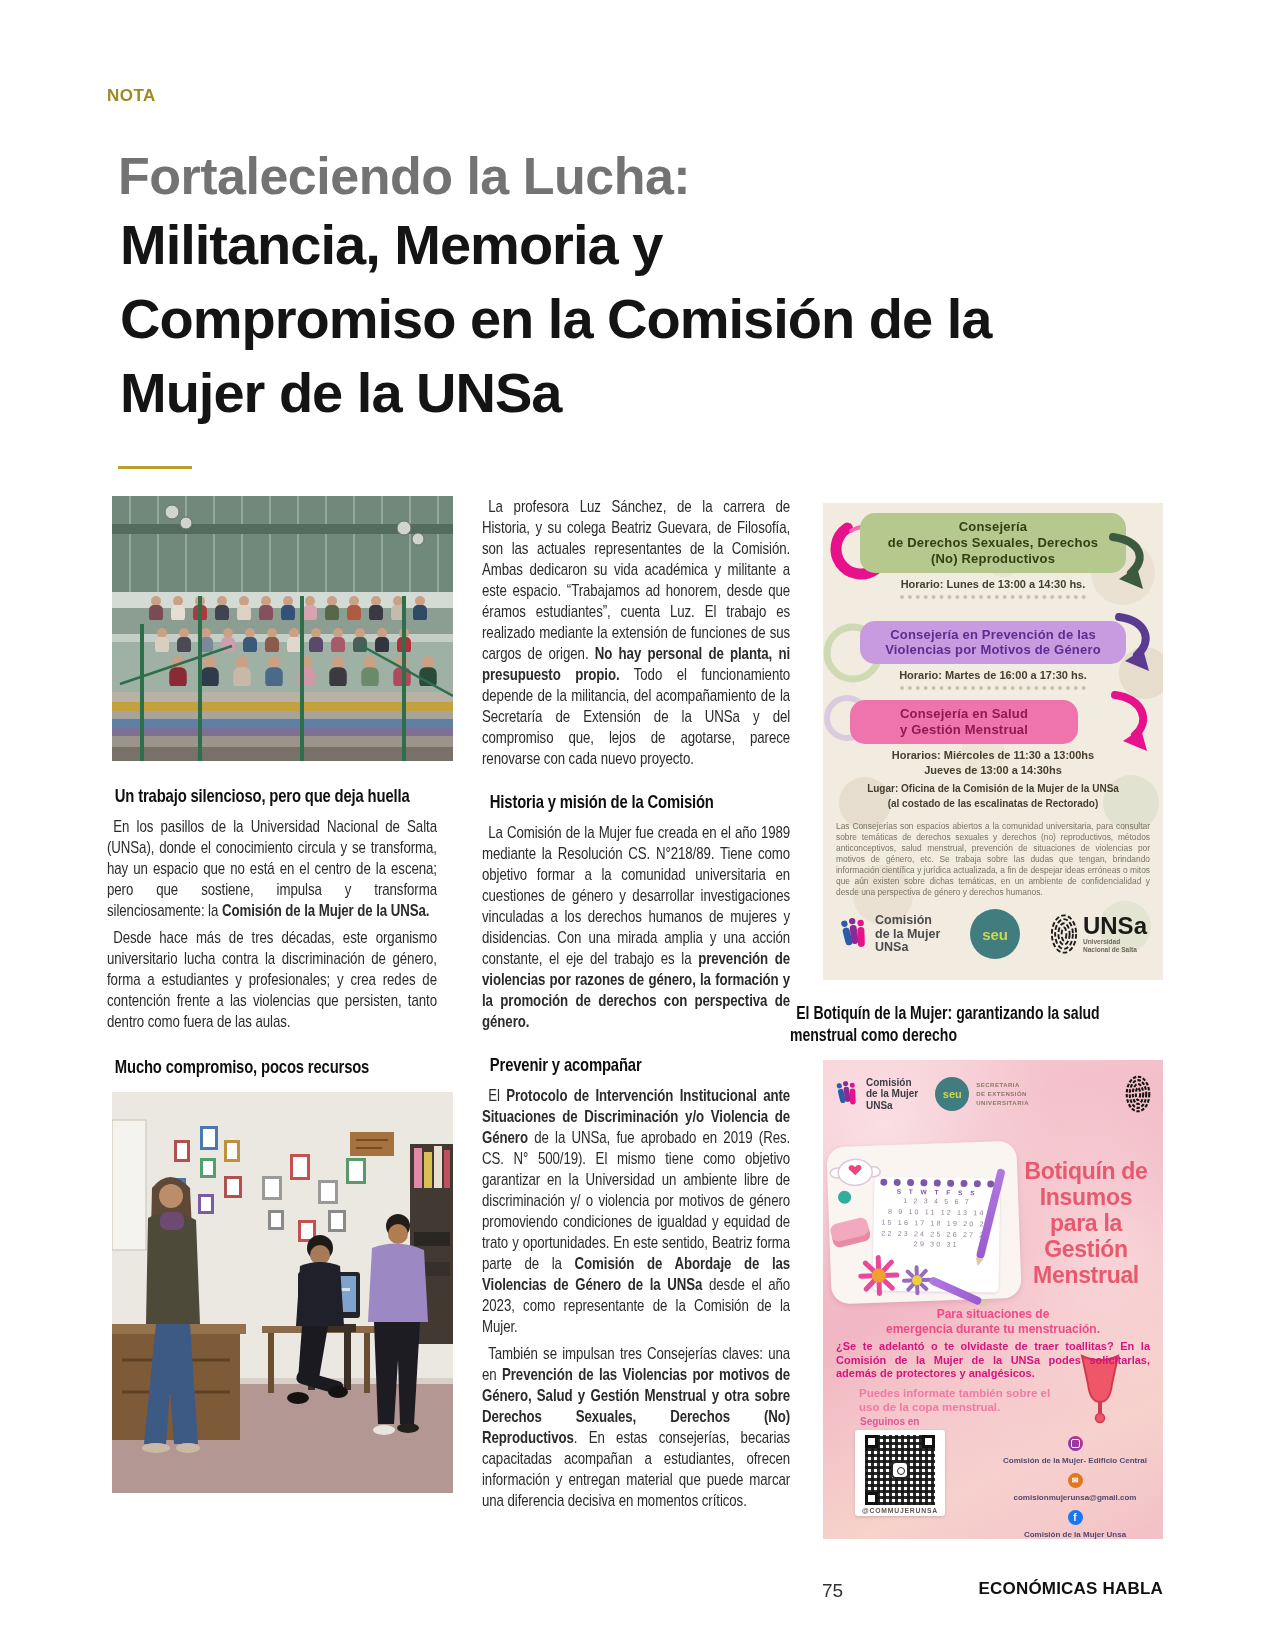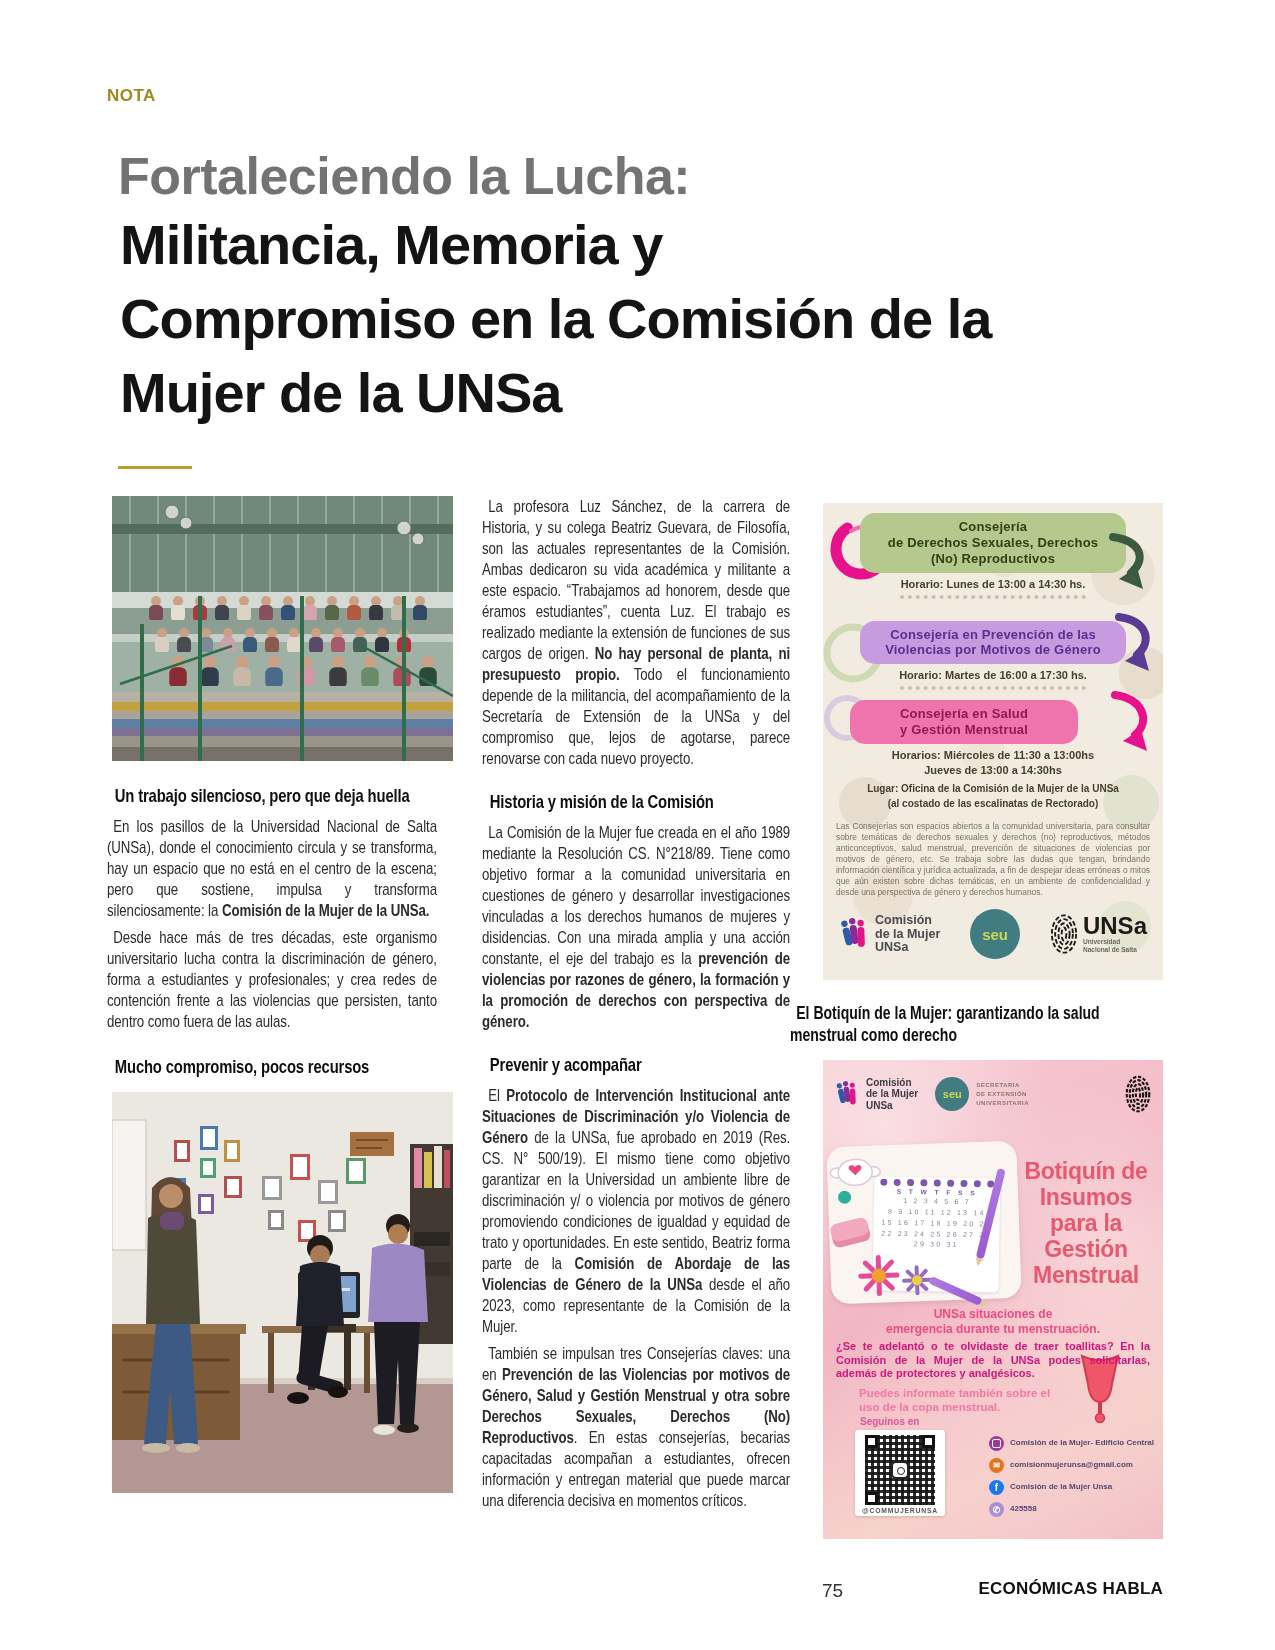--- a/index.html
+++ b/index.html
@@ -111,21 +111,21 @@
       repeating-linear-gradient(0deg,rgba(20,20,20,.9) 0 3px,transparent 3px 6px),
       repeating-linear-gradient(90deg,rgba(20,20,20,.9) 0 3px,transparent 3px 6px);}
   .qf{position:absolute;width:13px;height:13px;border:3px solid #111;background:#fff;box-sizing:border-box;}
   .qf.tl{left:0;top:0}.qf.tr{right:0;top:0}.qf.bl{left:0;bottom:0}
   .qi{position:absolute;left:50%;top:50%;width:18px;height:18px;margin:-9px 0 0 -9px;background:#fff;
       border:2.5px solid #222;border-radius:5px;box-sizing:border-box;}
   .qi::after{content:"";position:absolute;left:50%;top:50%;width:6px;height:6px;margin:-3px 0 0 -3px;
       border:1.5px solid #222;border-radius:50%;}
   .qrHandle{font-size:6.8px;font-weight:bold;color:#5c564e;text-align:center;letter-spacing:.8px;margin-top:2px;}
   .f2contacts{position:absolute;left:166px;top:376px;width:172px;display:flex;flex-direction:column;gap:7px;z-index:2;}
-  .crow{display:flex;align-items:center;gap:6px;}
+  .crow{display:flex;align-items:center;gap:6px;flex-direction:column;}
   .ci{width:15px;height:15px;border-radius:50%;display:flex;align-items:center;justify-content:center;
       color:#fff;flex:0 0 auto;position:relative;font-weight:bold;}
   .ci.ig{background:linear-gradient(45deg,#7a3ab9,#c13584);}
   .ci.ig::after{content:"";width:7px;height:7px;border:1.5px solid #fff;border-radius:2px;}
   .ci.em{background:#e07820;font-size:8px;}
   .ci.em::before{content:"✉";}
   .ci.fb{background:#1877f2;font-size:10px;}
   .ci.fb::before{content:"f";}
   .ci.ph{background:#a98fd4;font-size:9px;}
   .ci.ph::before{content:"✆";}
@@ -531,21 +531,21 @@
         </svg>
         <div class="pencil"></div>
         <div class="pencil pencil2"></div>
       </div>
 
       <div class="f2headline pre">Botiquín de
 Insumos
 para la
 Gestión
 Menstrual</div>
-      <div class="f2tagline pre">UNSa situaciones de
+      <div class="f2tagline pre">Para situaciones de
 emergencia durante tu menstruación.</div>
       <div class="f2body">¿Se te adelantó o te olvidaste de traer toallitas? En la Comisión de la Mujer de la UNSa podes solicitarlas, además de protectores y analgésicos.</div>
       <div class="f2info pre">Puedes informate también sobre el
 uso de la copa menstrual.</div>
       <div class="f2follow">Seguinos en</div>
 
       <svg class="f2cup" width="48" height="80" viewBox="0 0 48 80">
         <path d="M6 6 Q24 14 42 6 L36 34 Q34 52 24 52 Q14 52 12 34 Z" fill="#ef5668" stroke="#d23a50" stroke-width="2"></path>
         <path d="M24 52 L24 63" stroke="#d23a50" stroke-width="4"></path>
         <circle cx="24" cy="68" r="4.5" fill="#ef5668" stroke="#d23a50" stroke-width="1.5"></circle>

